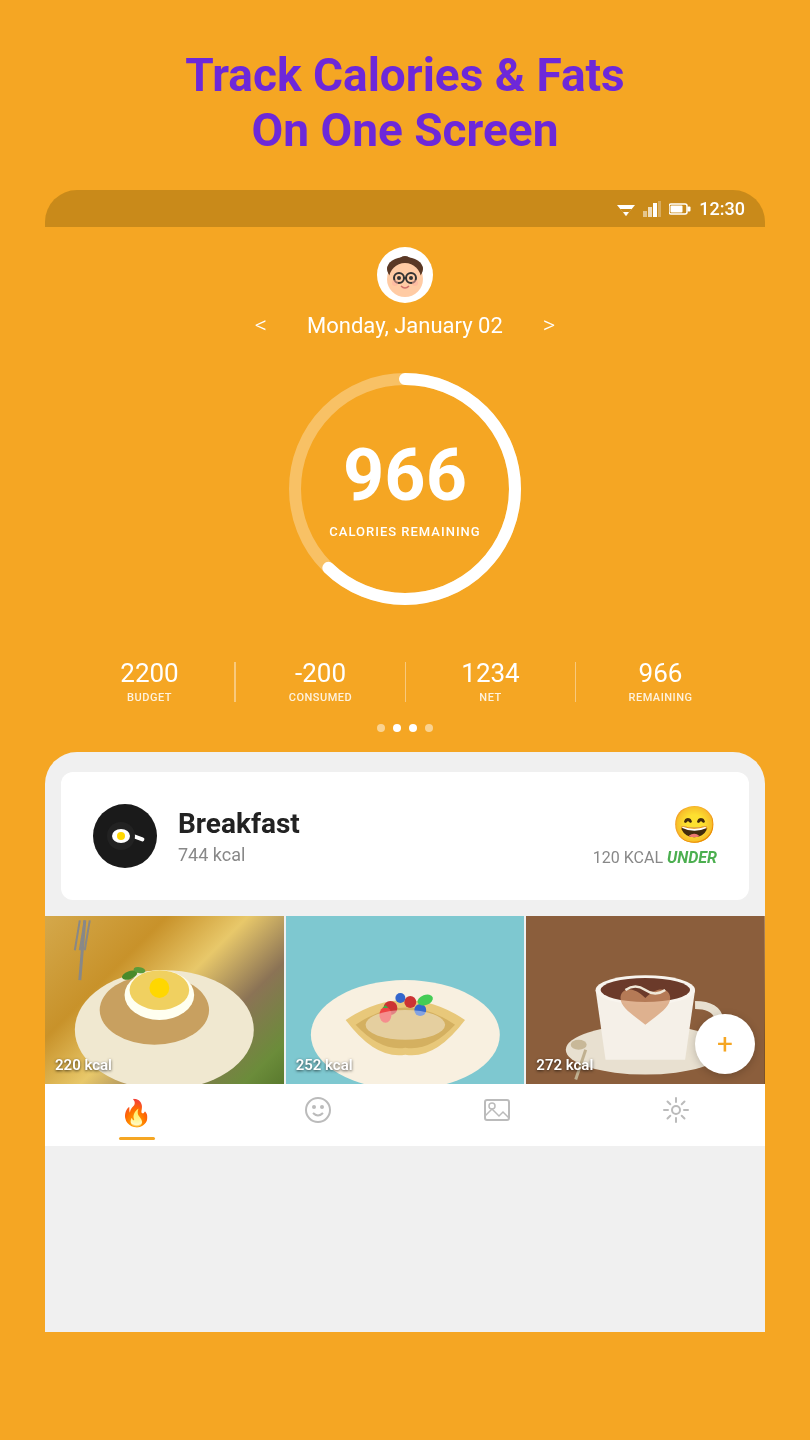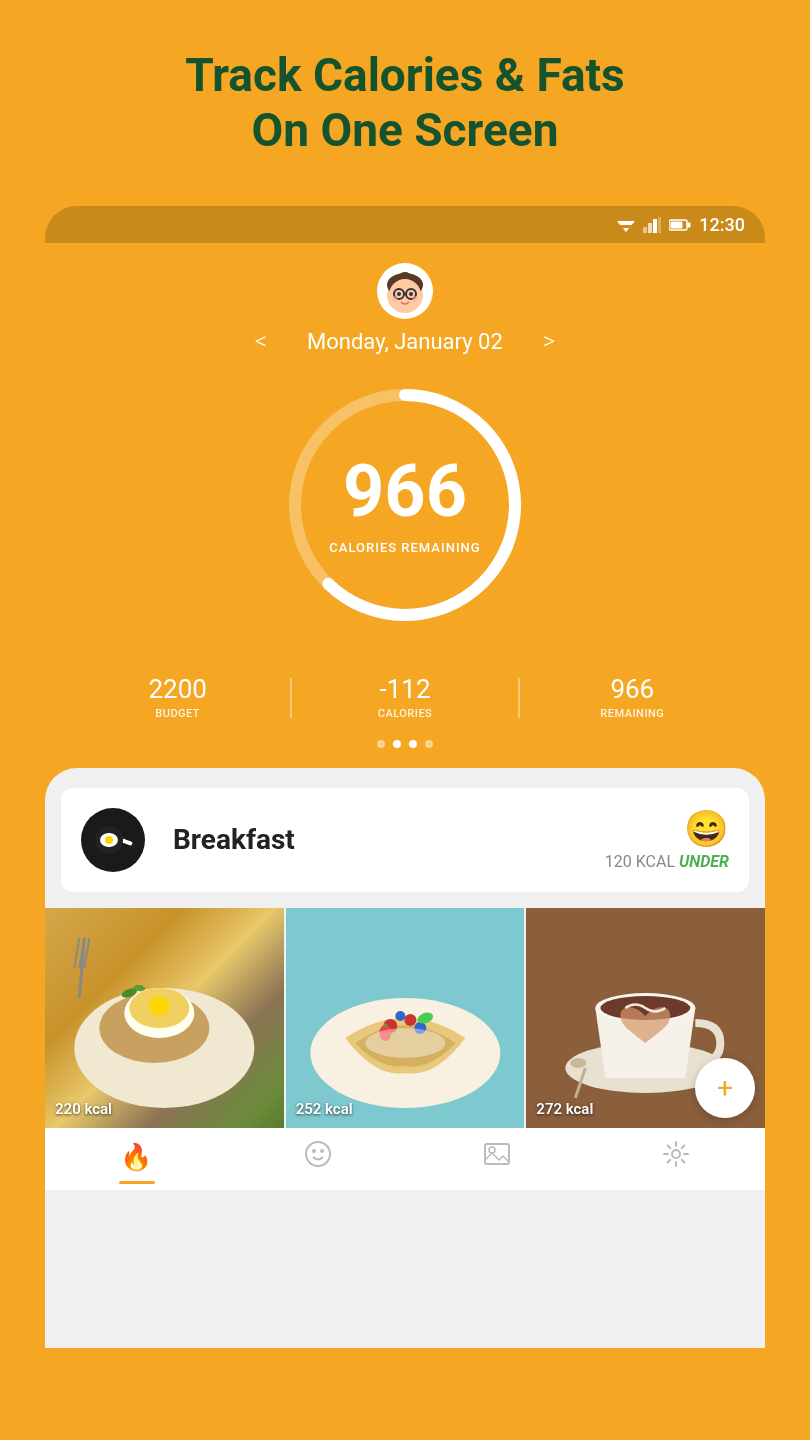--- a/index.html
+++ b/index.html
@@ -7,22 +7,22 @@
       width: 810px;
       min-height: 1440px;
       background: #F5A623;
       font-family: 'Roboto', Arial, sans-serif;
       overflow-x: hidden;
     }
 
     
     .promo-header {
       text-align: center;
-      padding: 48px 20px 48px;
-      color: #14532d;
+      padding: 48px 20px 32px;
+      color: #6d28d9;
     }
     .promo-title {
       font-size: 46px;
       font-weight: 700;
       line-height: 1.2;
     }
 
     
     .phone-container {
       margin: 0 auto;
@@ -179,24 +179,24 @@
       border-radius: 32px 32px 0 0;
       padding: 20px 0 0;
       min-height: 580px;
     }
 
     
     .meal-card {
       background: white;
       margin: 0 16px 16px;
       border-radius: 12px;
-      padding: 20px;
-      display: flex;
-      align-items: center;
-      gap: 28px;
+      padding: 32px;
+      display: flex;
+      align-items: center;
+      gap: 21px;
     }
     .meal-icon {
       width: 64px;
       height: 64px;
       background: #1a1a1a;
       border-radius: 50%;
       display: flex;
       align-items: center;
       justify-content: center;
       font-size: 32px;
@@ -235,21 +235,21 @@
 
     
     .food-grid {
       display: grid;
       grid-template-columns: 1fr 1fr 1fr;
       gap: 2px;
       margin: 0 0;
     }
     .food-item {
       position: relative;
-      height: 220px;
+      height: 168px;
       overflow: hidden;
     }
     .food-item-bg {
       width: 100%;
       height: 100%;
       background-size: cover;
       background-position: center;
     }
     .food-kcal-badge {
       position: absolute;
@@ -427,24 +427,28 @@
     </div>
 
     <div class="stats-row">
       <div class="stat-item">
         <div class="stat-number">2200</div>
         <div class="stat-label">BUDGET</div>
       </div>
       <div class="stat-divider"></div>
       <div class="stat-divider"></div>
       <div class="stat-item">
-        <div class="stat-number">-112</div>
-        <div class="stat-label">CALORIES</div>
+        <div class="stat-number">-200</div>
+        <div class="stat-label">CONSUMED</div>
       </div>
       <div class="stat-divider"></div>
+      <div class="stat-item">
+        <div class="stat-number">1234</div>
+        <div class="stat-label">NET</div>
+      </div>
       <div class="stat-divider"></div>
       <div class="stat-item">
         <div class="stat-number">966</div>
         <div class="stat-label">REMAINING</div>
       </div>
     </div>
 
     <div class="dots-row">
       <div class="dot"></div>
       <div class="dot active"></div>
@@ -463,20 +467,21 @@
 
             <circle cx="18" cy="22" r="14" fill="#222"></circle>
 
             <ellipse cx="18" cy="22" rx="9" ry="7" fill="white"></ellipse>
 
             <circle cx="18" cy="22" r="4" fill="#FFD700"></circle>
           </svg>
         </div>
         <div class="meal-info">
           <div class="meal-name">Breakfast</div>
+          <div class="meal-kcal">744 kcal</div>
         </div>
         <div class="meal-status">
           <div class="meal-emoji">😄</div>
           <div class="meal-under">
             120 KCAL <span>UNDER</span>
           </div>
         </div>
       </div>
 
       <div class="food-grid">

